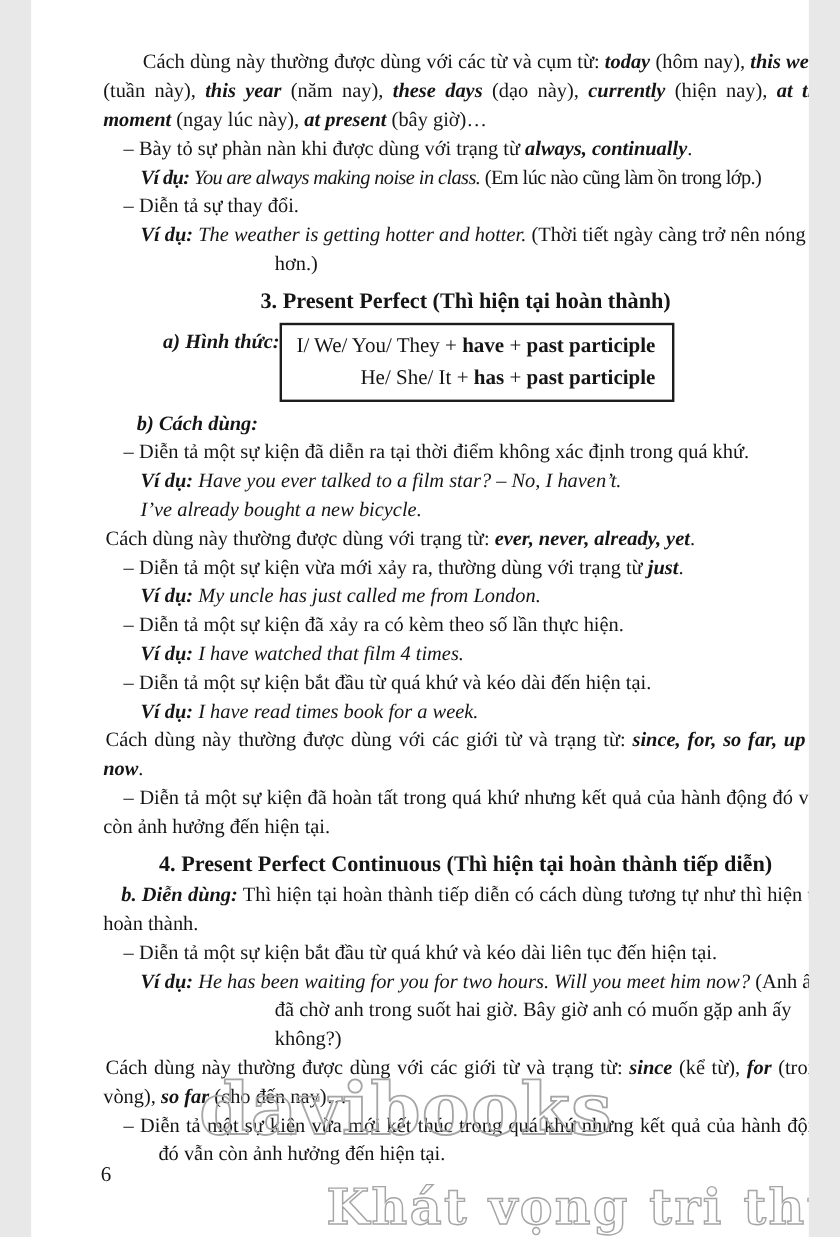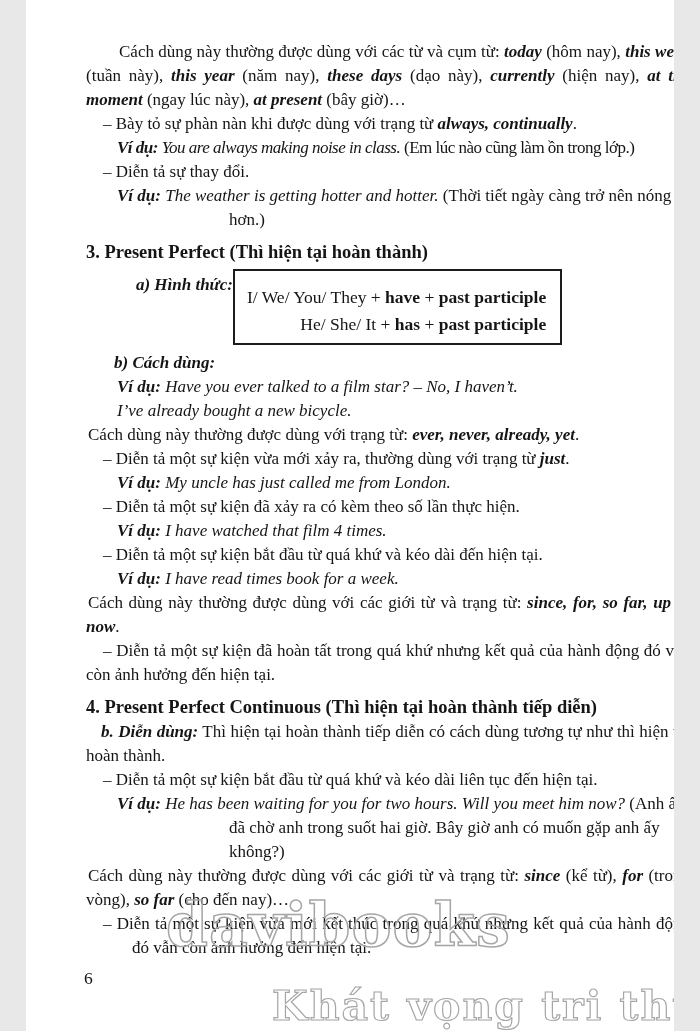--- a/index.html
+++ b/index.html
@@ -12,31 +12,31 @@
   .content { position:absolute; left:60px; top:40px; width:604px; }
   .blk { margin:0; font-size:17px; line-height:24px; }
   .para       { text-indent:33px; text-align:justify; }
   .para-flush { text-indent:2px;  text-align:justify; }
   .para-label { text-indent:15px; text-align:justify; }
   .bullet       { padding-left:46px; text-indent:-29px; text-align:justify; }
   .bullet-flush { padding-left:0;    text-indent:17px;  text-align:justify; }
   .example      { padding-left:143px; text-indent:-112px; }
   .example-cont { padding-left:31px; }
   .label        { padding-left:28px; }
-  .heading { font-size:18.5px; line-height:26px; padding-top:7px; font-weight:bold; }
+  .heading { font-size:18.5px; line-height:26px; padding-top:7px; font-weight:bold;text-align:center; }
   .tight { letter-spacing:-0.5px; }
   .marker { display:inline; }
   .rn { font-style:normal; font-weight:normal; }
   .rb { font-weight:bold; }
   .ri { font-style:italic; }
   .rbi { font-weight:bold; font-style:italic; }
   .formula { display:flex; align-items:flex-start; padding-left:28px; margin:4px 0 6px;text-align:right; }
   .flabel { font-weight:bold; font-style:italic; width:119px; flex:none;
             font-size:17px; line-height:24px; padding-top:4px; }
-  .fbox { border:2px solid #1c1c1c; padding:13px 14px 5px 12px; background:#fff; }
+  .fbox { border:2px solid #1c1c1c; padding:3px 14px 5px 12px; background:#fff; }
   .frow { font-size:17.5px; line-height:27px; white-space:nowrap; }
   .pagenum { position:absolute; left:58px; top:968px; font-size:17.5px; }
   .wm { position:absolute; pointer-events:none; z-index:5; font-weight:bold;
         color:rgba(140,140,140,0.28); white-space:nowrap; }
   @supports (-webkit-text-stroke: 1px #000) {
     .wm { color:transparent; -webkit-text-stroke:1.5px #a6a6a6; }
   }
   .wm1 { left:140px; top:890px; font-size:60px; letter-spacing:1px;
          font-family:"DejaVu Serif","Liberation Serif",serif; }
   .wm2 { left:246px; top:982px; font-size:41px; letter-spacing:2px;
@@ -54,20 +54,21 @@
       <p class="blk example"><span class="rbi">Ví dụ:</span><span class="ri"> The weather is getting hotter and hotter.</span><span class="rn"> (Thời tiết ngày càng trở nên nóng hơn.)</span></p>
       <p class="blk heading"><span class="rb">3. Present Perfect (Thì hiện tại hoàn thành)</span></p>
       <div class="blk formula">
         <span class="flabel"><span class="rbi">a) Hình thức:</span></span>
         <div class="fbox">
           <div class="frow"><span class="rn">I/ We/ You/ They + </span><span class="rb">have</span><span class="rn"> + </span><span class="rb">past participle</span></div>
           <div class="frow"><span class="rn">He/ She/ It + </span><span class="rb">has</span><span class="rn">  + </span><span class="rb">past participle</span></div>
         </div>
       </div>
       <p class="blk label"><span class="rbi">b) Cách dùng:</span></p>
+      <p class="blk bullet"><span class="marker">– </span><span class="rn">Diễn tả một sự kiện đã diễn ra tại thời điểm không xác định trong quá khứ.</span></p>
       <p class="blk example"><span class="rbi">Ví dụ:</span><span class="ri">  Have you ever talked to a film star? – No, I haven’t.</span></p>
       <p class="blk example-cont"><span class="ri">I’ve already bought a new bicycle.</span></p>
       <p class="blk para-flush"><span class="rn">Cách dùng này thường được dùng với trạng từ: </span><span class="rbi">ever, never, already, yet</span><span class="rn">.</span></p>
       <p class="blk bullet"><span class="marker">– </span><span class="rn">Diễn tả một sự kiện vừa mới xảy ra, thường dùng với trạng từ </span><span class="rbi">just</span><span class="rn">.</span></p>
       <p class="blk example"><span class="rbi">Ví dụ:</span><span class="ri"> My uncle has just called me from London.</span></p>
       <p class="blk bullet"><span class="marker">– </span><span class="rn">Diễn tả một sự kiện đã xảy ra có kèm theo số lần thực hiện.</span></p>
       <p class="blk example"><span class="rbi">Ví dụ:</span><span class="ri"> I have watched that film 4 times.</span></p>
       <p class="blk bullet"><span class="marker">– </span><span class="rn"> Diễn tả một sự kiện bắt đầu từ quá khứ và kéo dài đến hiện tại.</span></p>
       <p class="blk example"><span class="rbi">Ví dụ:</span><span class="ri"> I have read times book for a week.</span></p>
       <p class="blk para-flush"><span class="rn">Cách dùng này thường được dùng với các giới từ và trạng từ: </span><span class="rbi">since, for, so far, up to now</span><span class="rn">.</span></p>

